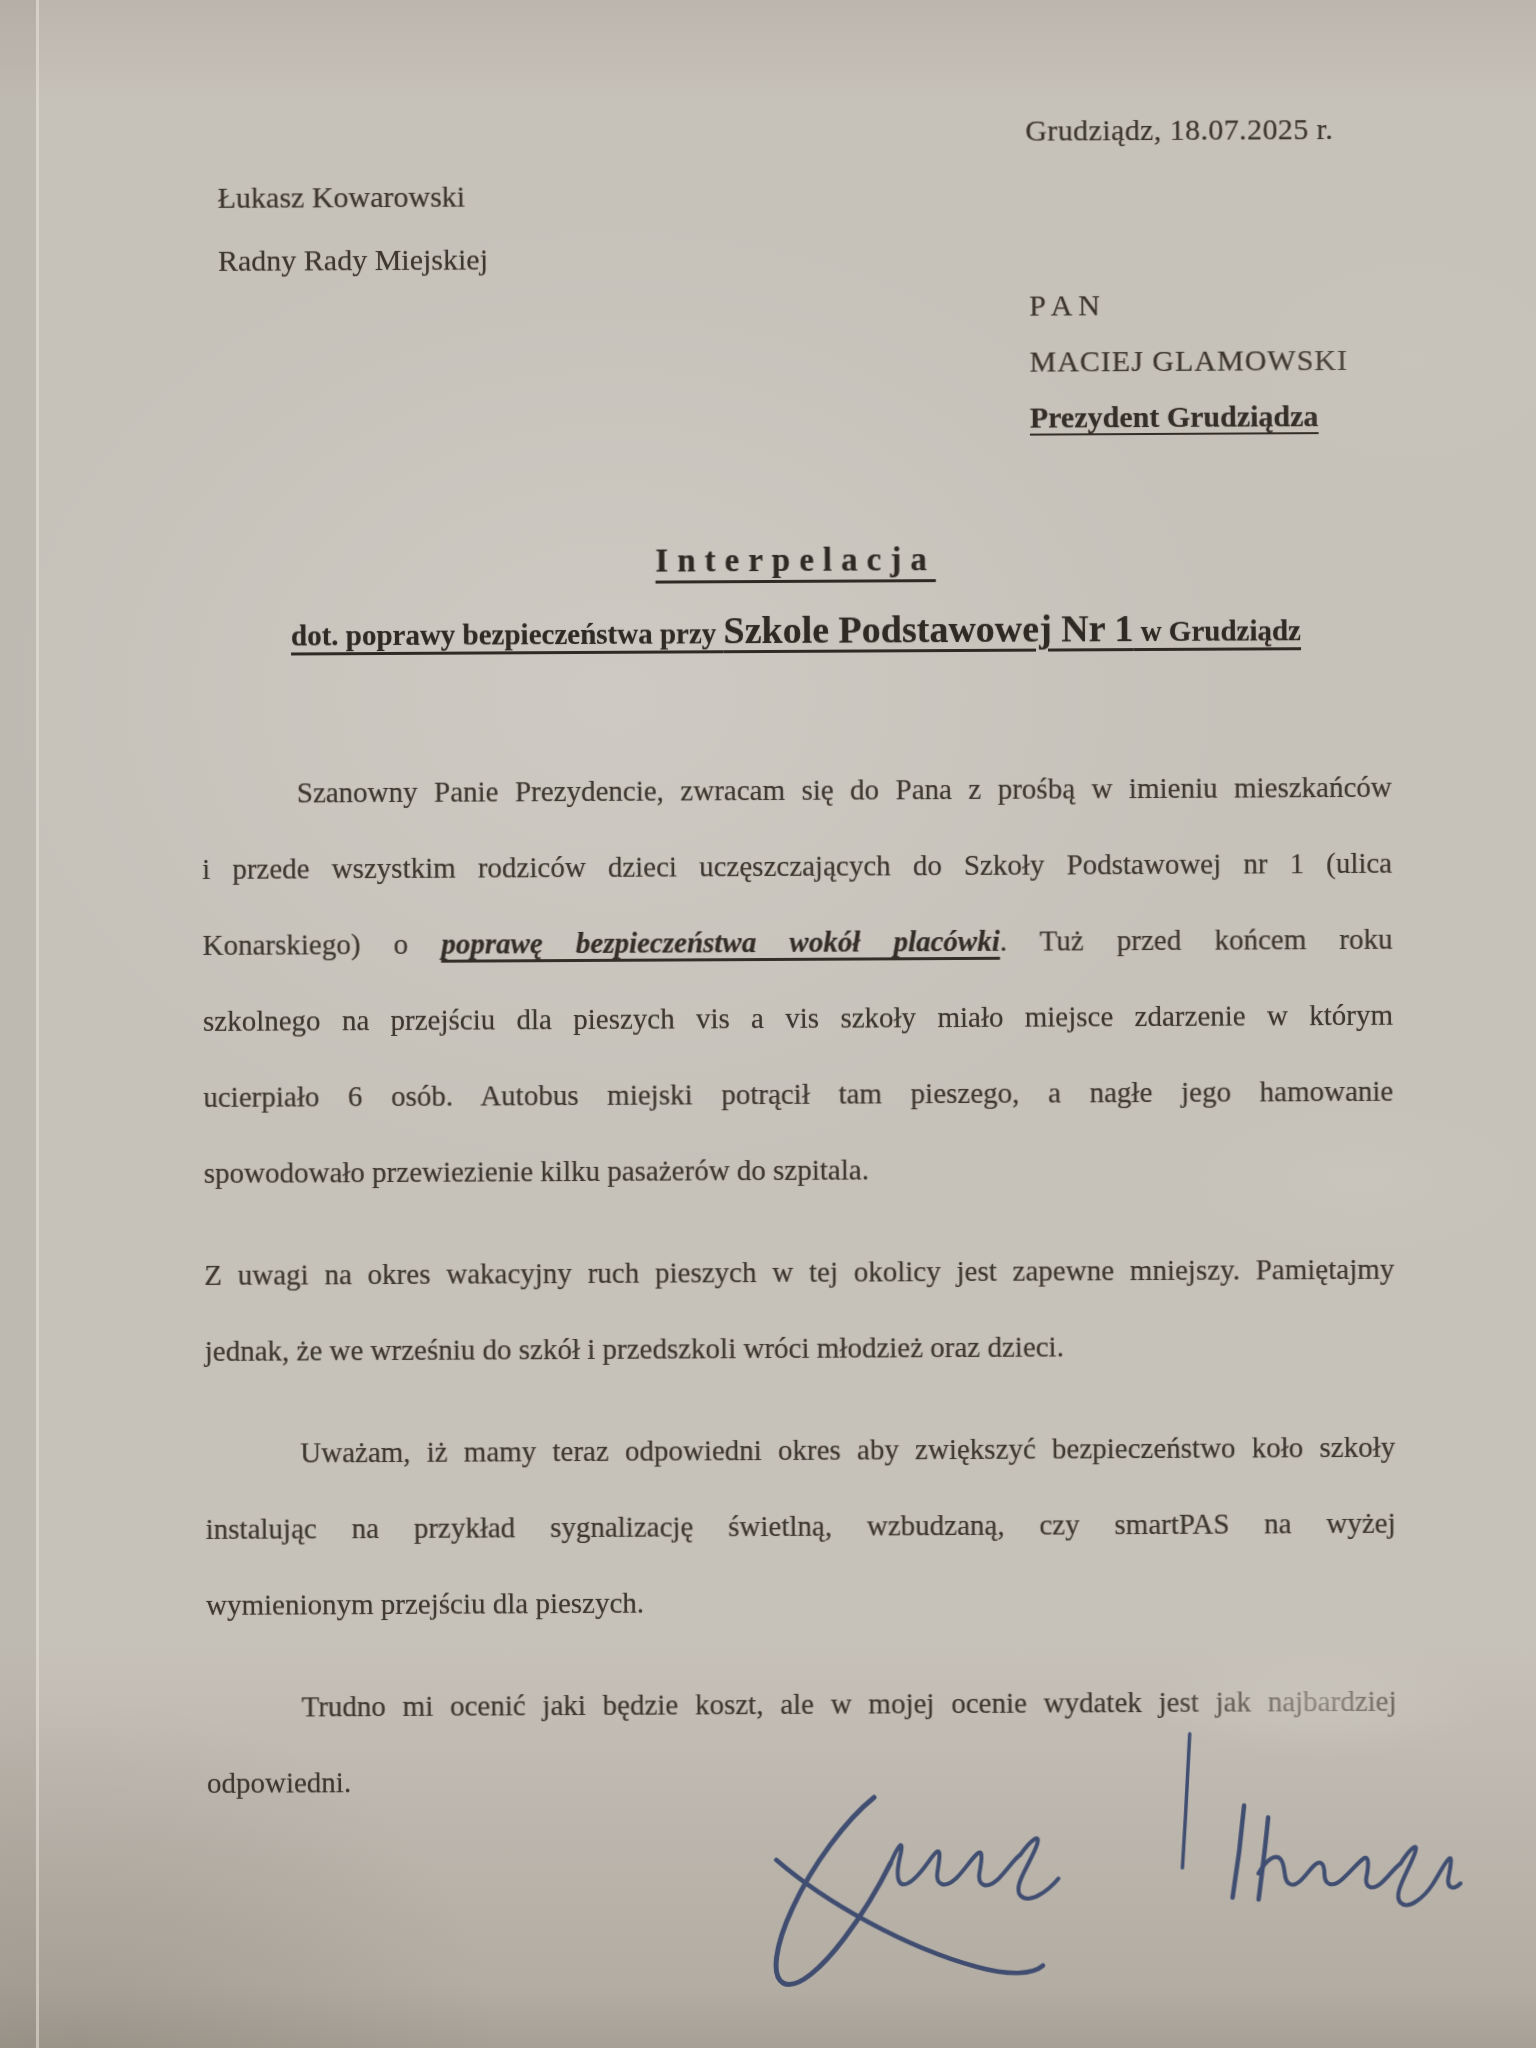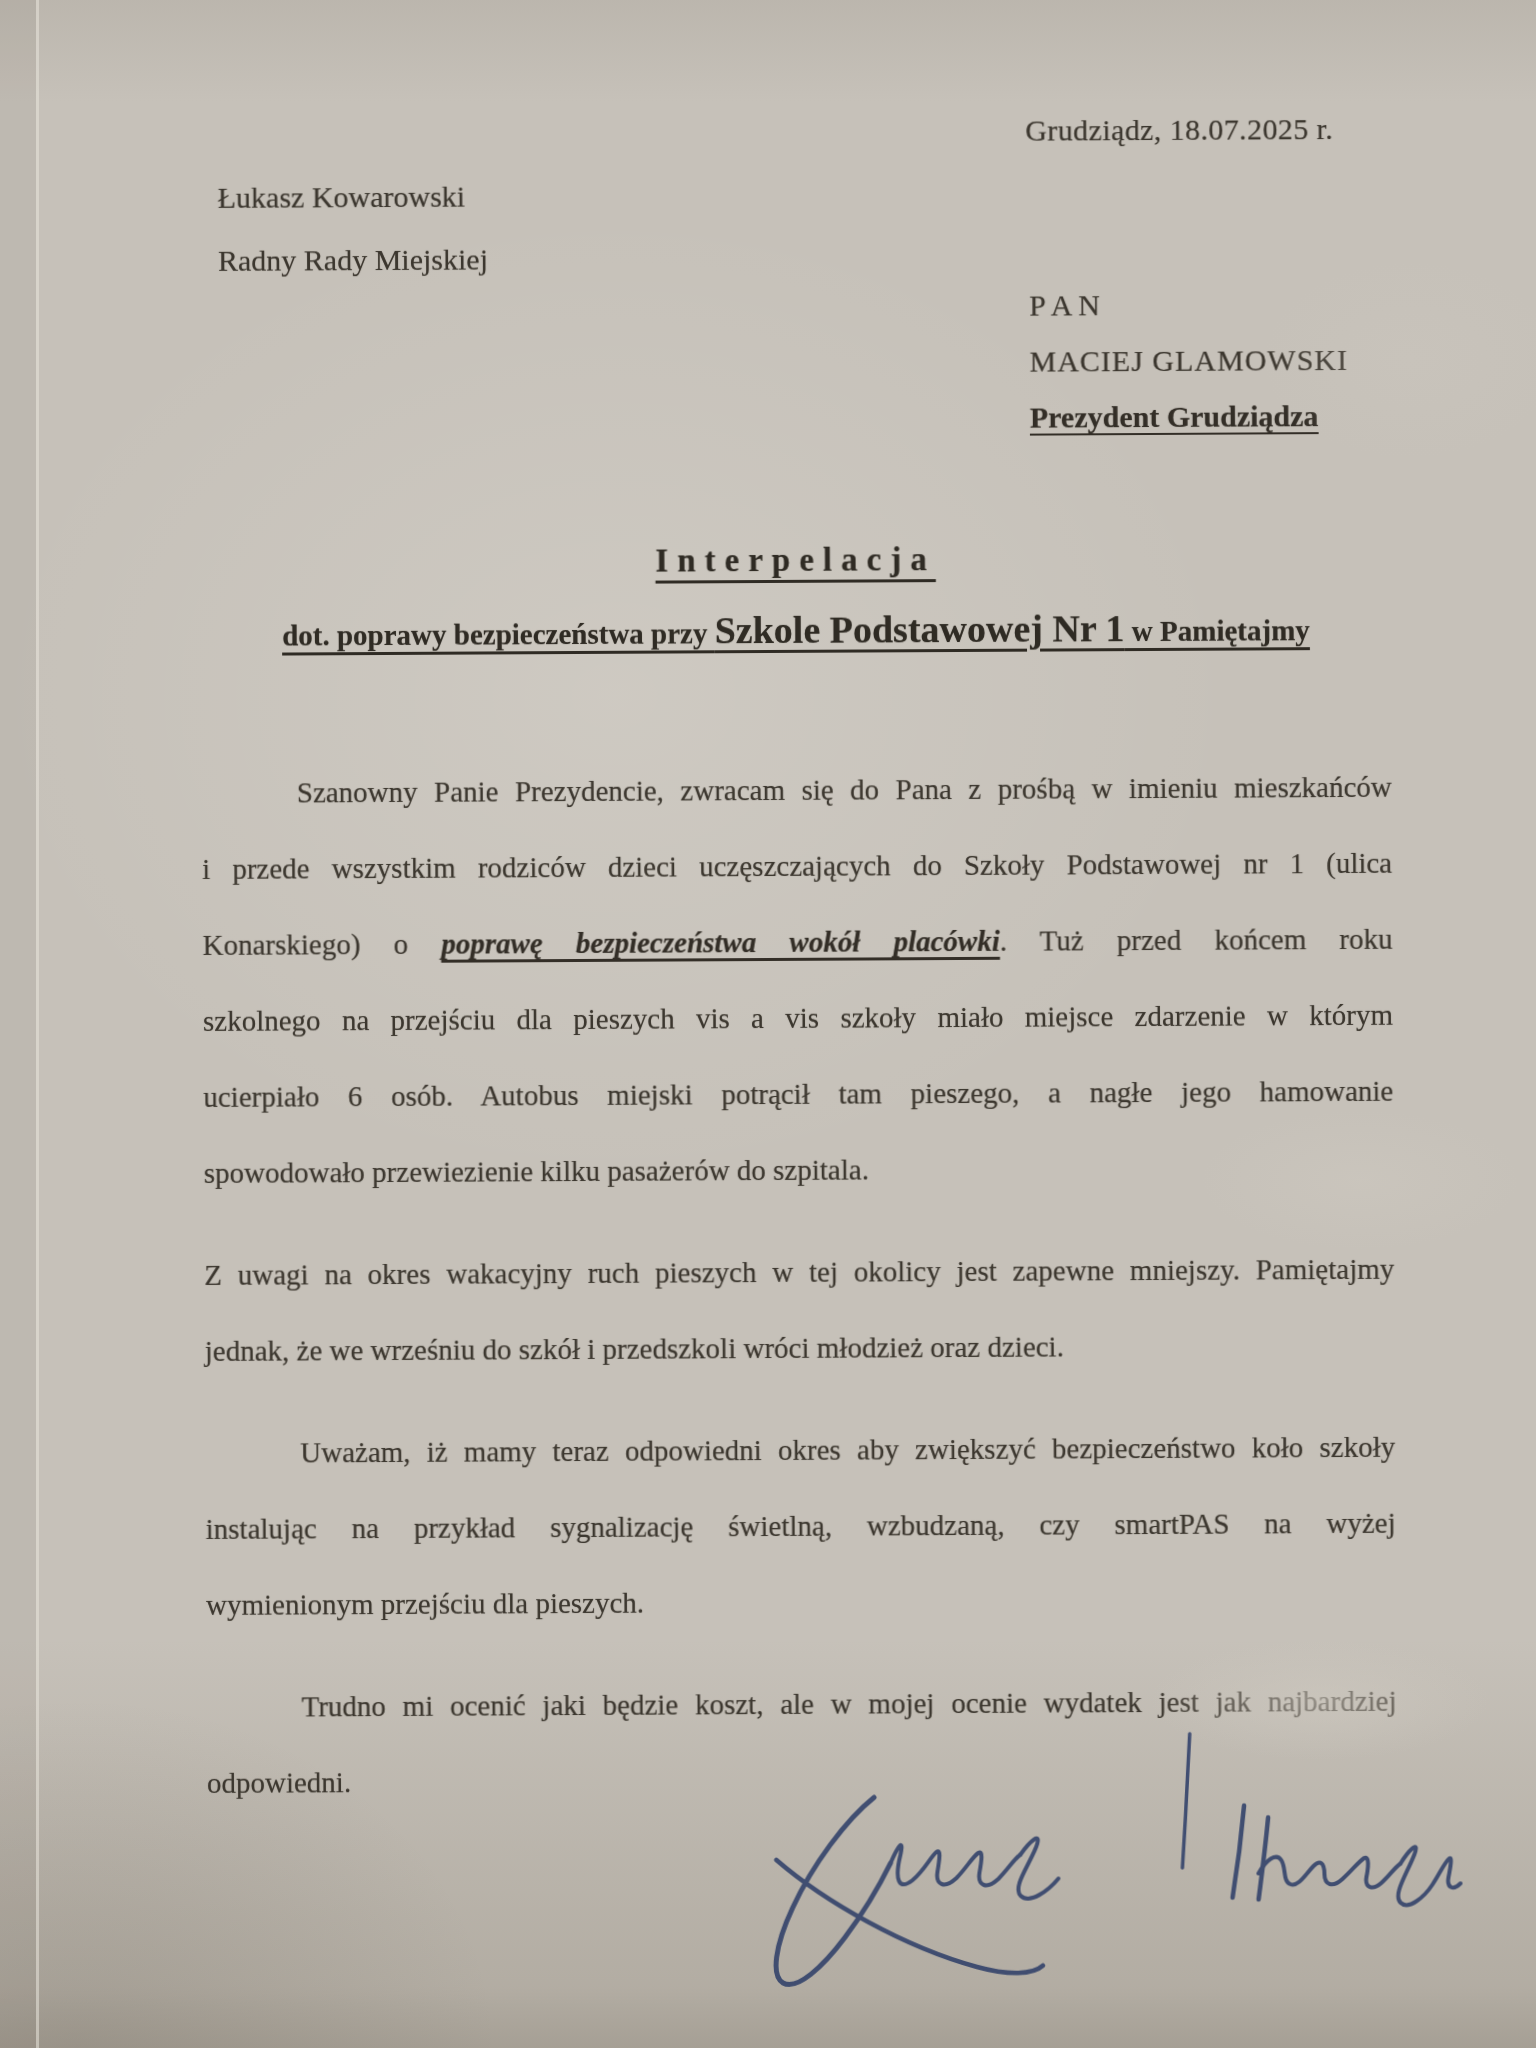--- a/index.html
+++ b/index.html
@@ -94,21 +94,21 @@
       <div class="txt">P A N</div>
       <div class="txt r-name">MACIEJ GLAMOWSKI</div>
       <div class="txt r-title">Prezydent Grudziądza</div>
     </div>
 
     <div class="center-block title-wrap">
       <span class="letter-title txt">Interpelacja</span>
     </div>
 
     <div class="center-block subject-wrap">
-      <span class="subject-underline"><span class="txt">dot. poprawy bezpieczeństwa przy </span><span class="subject-emph txt">Szkole Podstawowej Nr 1</span><span class="txt"> w Pamiętajmy</span></span>
+      <span class="subject-underline"><span class="txt">dot. poprawy bezpieczeństwa przy </span><span class="subject-emph txt">Szkole Podstawowej Nr 1</span><span class="txt"> w Grudziądz</span></span>
     </div>
 
     <div class="body-text-block txt">
         <div class="para indent">
           <div class="line"><span>Szanowny Panie Prezydencie, zwracam się do Pana z prośbą w imieniu mieszkańców</span></div>
           <div class="line"><span>i przede wszystkim rodziców dzieci uczęszczających do Szkoły Podstawowej nr 1 (ulica</span></div>
           <div class="line"><span>Konarskiego) o </span><span class="emph">poprawę bezpieczeństwa wokół placówki</span><span>. Tuż przed końcem roku</span></div>
           <div class="line"><span>szkolnego na przejściu dla pieszych vis a vis szkoły miało miejsce zdarzenie w którym</span></div>
           <div class="line"><span>ucierpiało 6 osób. Autobus miejski potrącił tam pieszego, a nagłe jego hamowanie</span></div>
           <div class="line last"><span>spowodowało przewiezienie kilku pasażerów do szpitala.</span></div>

